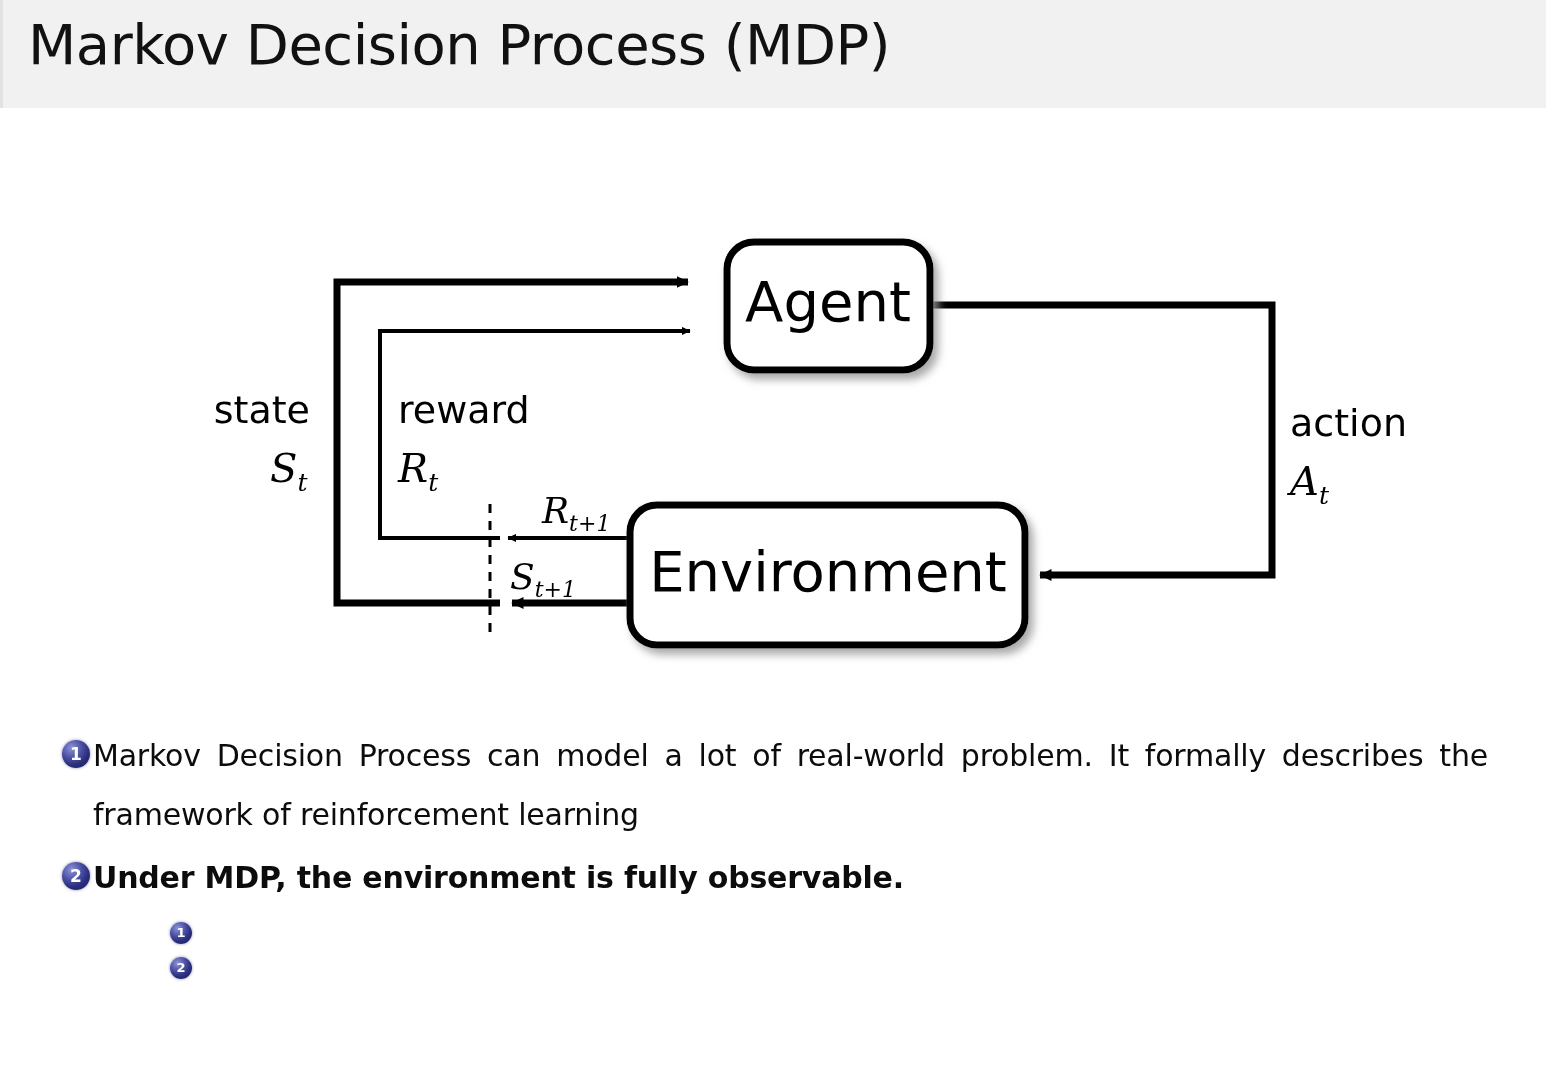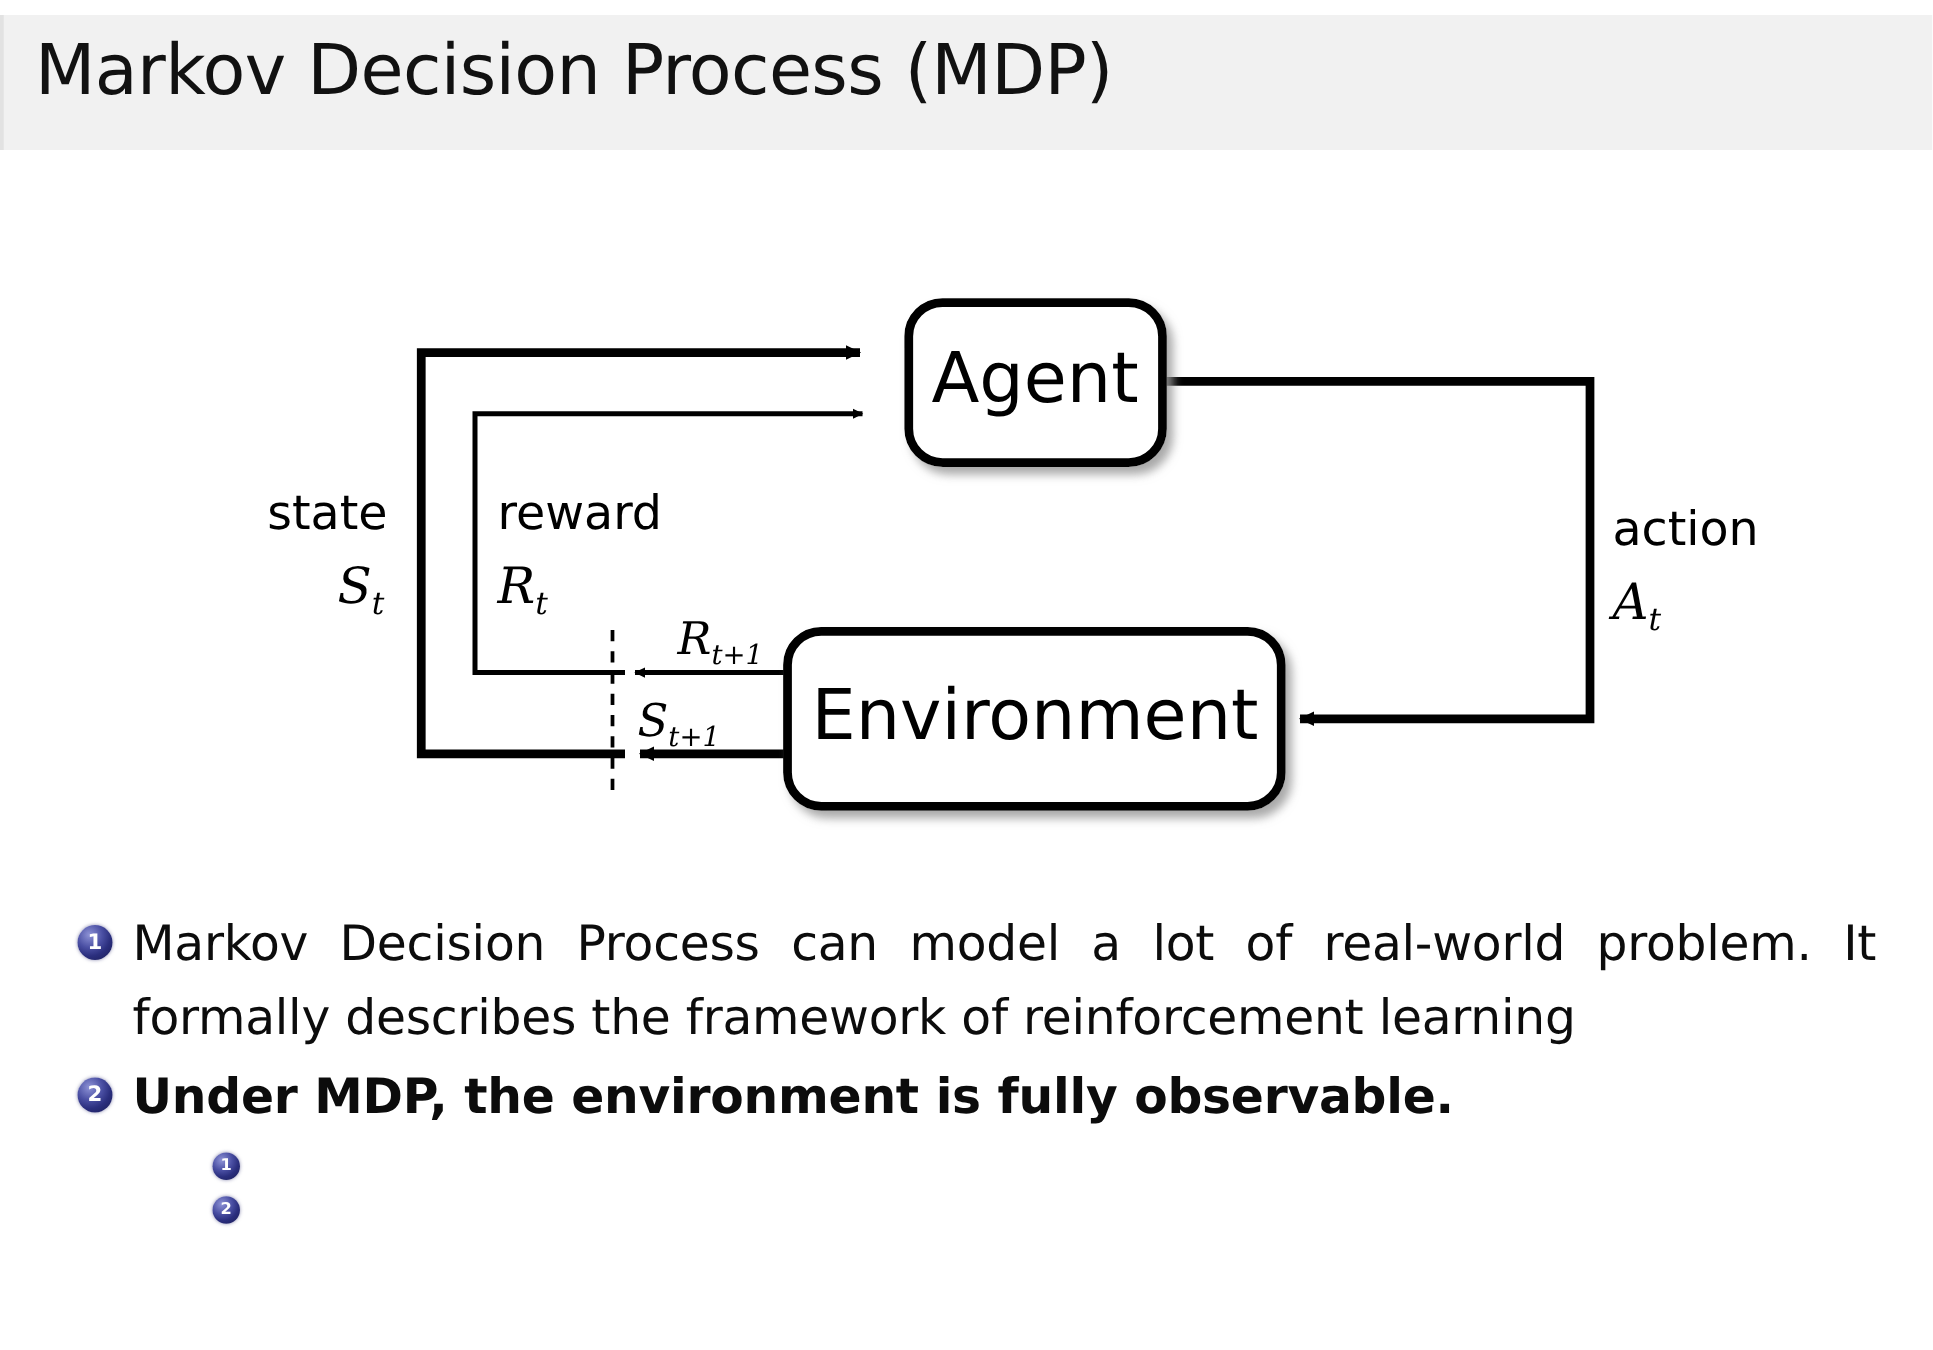--- a/index.html
+++ b/index.html
@@ -17,21 +17,21 @@
   }
 
   
   #slide {
     position: absolute;
     inset: 0;
     background: #ffffff;
   }
   #title-bar {
     position: absolute;
-    left: 0; top: 12px;
+    left: 0; top: 0;
     width: 1546px;
     height: 108px;
     background: #f1f1f1;
     box-sizing: border-box;
     padding-left: 16px;
   }
   #title-bar-edge {
     position: absolute;
     left: 0; top: 0;
     width: 3px;
@@ -100,22 +100,22 @@
   }
   .bullet-text {
     font-family: "DejaVu Sans", sans-serif;
     color: #0c0c0c;
   }
   .lvl1-row {
     margin-left: 62px;
     margin-bottom: 4px;
   }
   .lvl1-row .bullet-text {
-    margin-left: 16px;
-    font-size: 39px;
+    margin-left: 3px;
+    font-size: 30px;
     line-height: 59px;
     width: 1395px;
     text-align: justify;
     text-justify: inter-word;
     letter-spacing: -0.2px;
   }
   .lvl1-row .bullet-text.single {
     text-align: left;
     font-weight: bold;
   }

